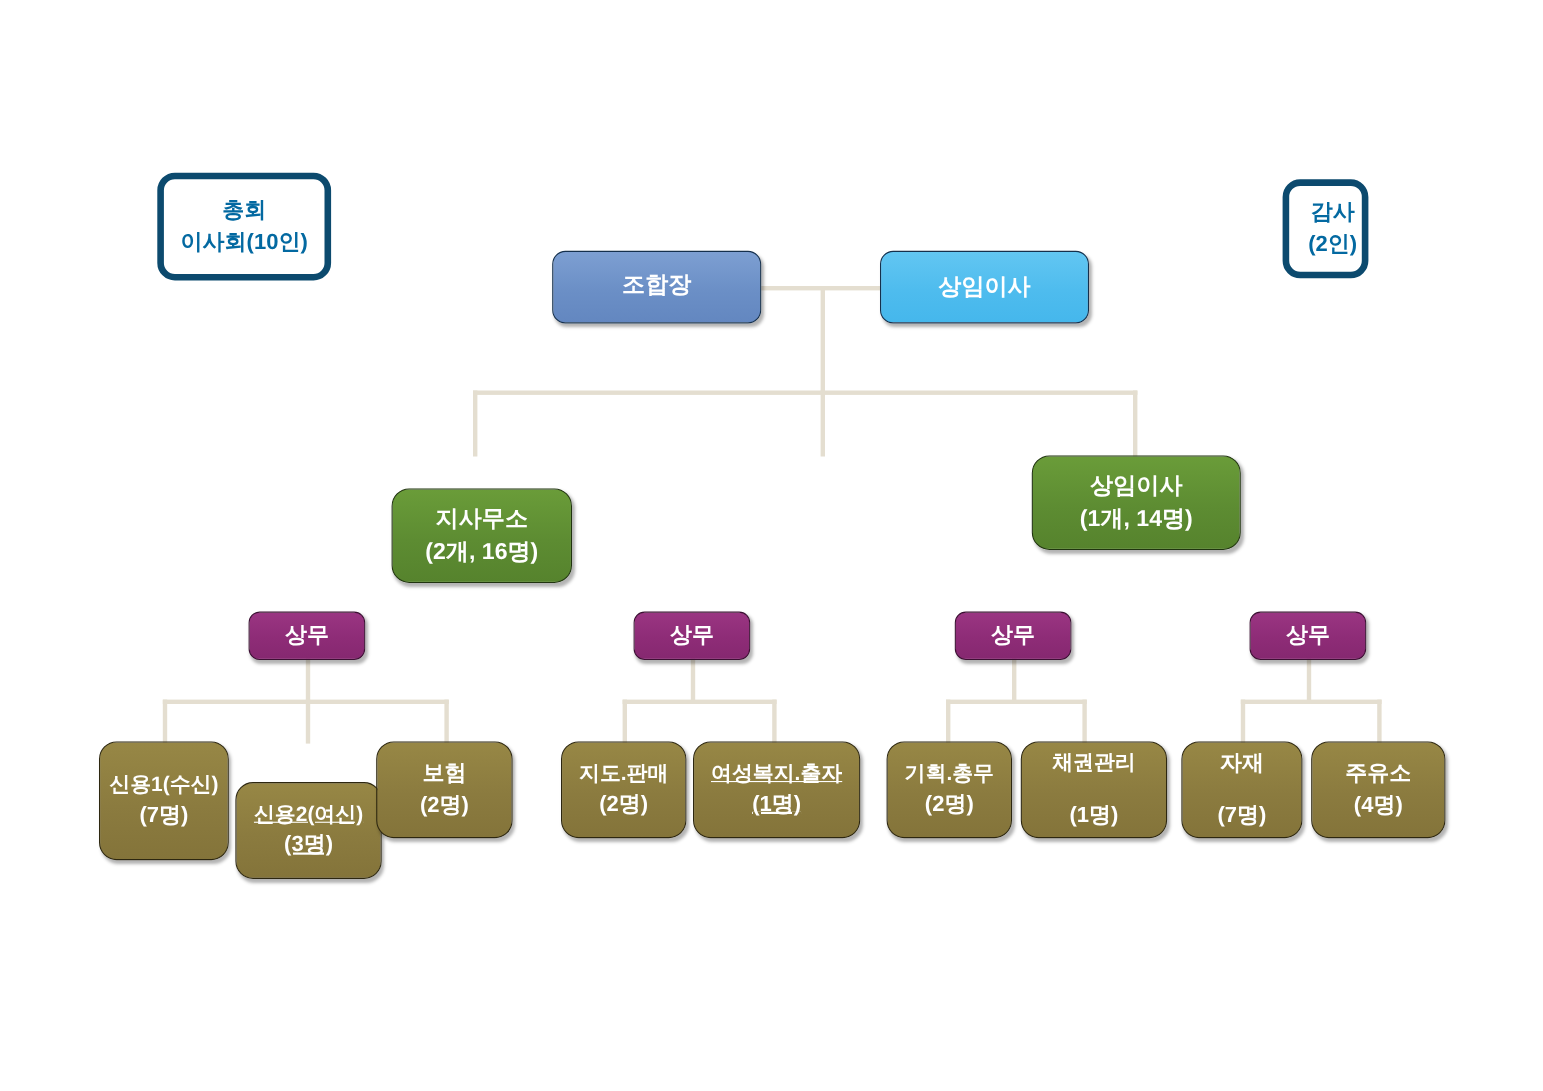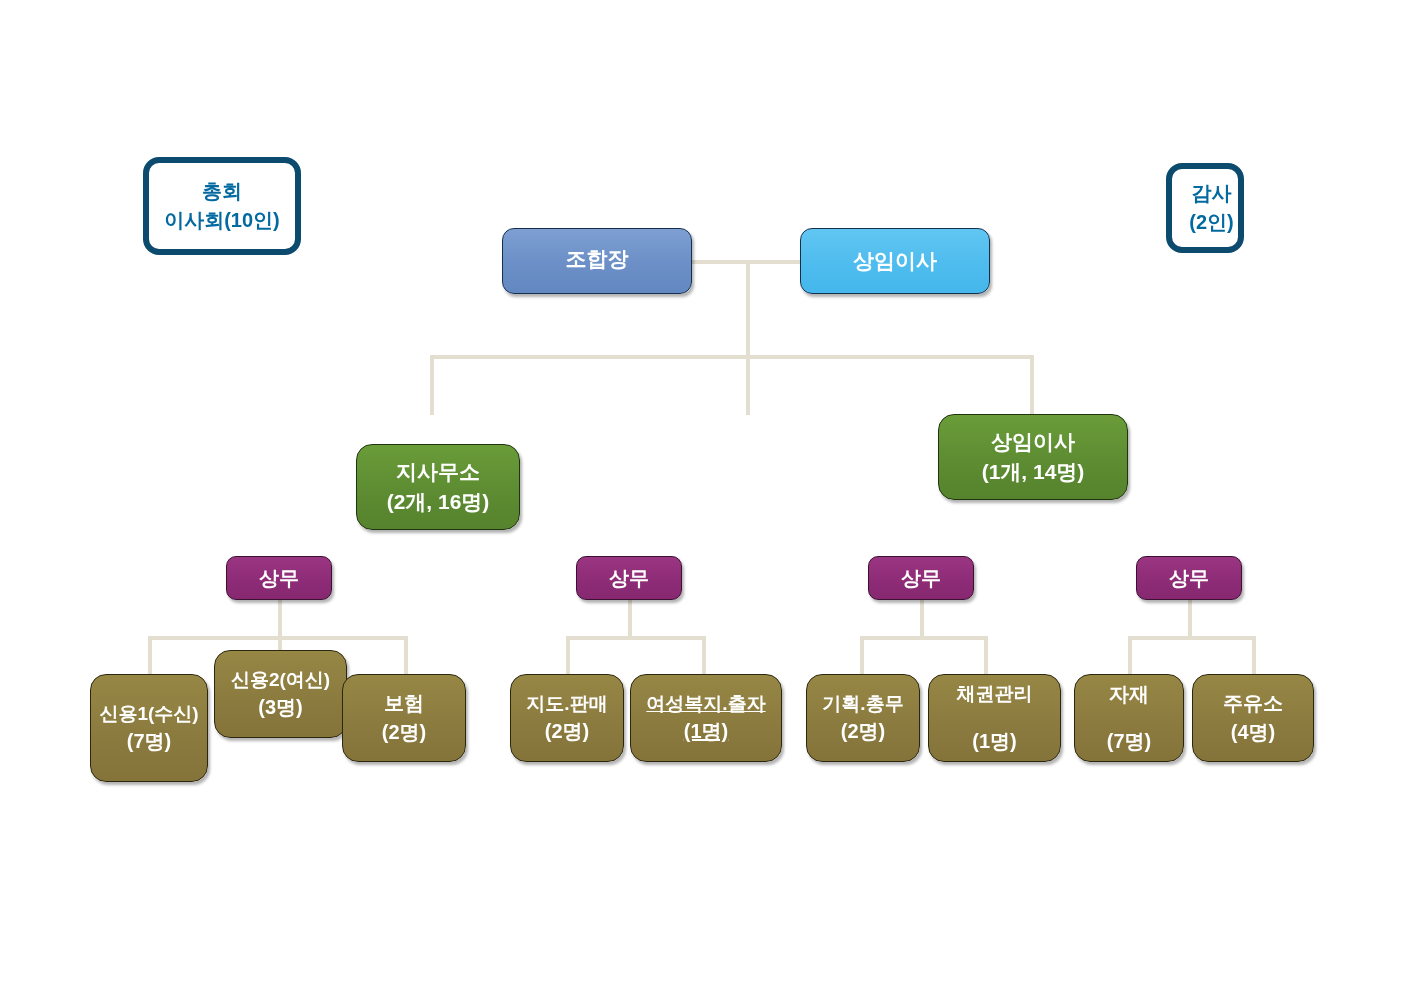--- a/index.html
+++ b/index.html
@@ -173,21 +173,21 @@
 
   <div class="node director" style="left:1136px; top:556px; width:106px; height:44px;">
     <span class="l1">상무</span>
   </div>
 
   <div class="node team narrow" style="left:90px; top:674px; width:118px; height:108px;">
     <span class="l1">신용1(수신)</span>
     <span class="l2">(7명)</span>
   </div>
 
-  <div class="node team narrow" style="left:214px; top:650px; width:133px; height:88px;">
+  <div class="node team narrow" style="left:214px; top:711px; width:133px; height:88px;text-decoration:underline;">
     <span class="l1">신용2(여신)</span>
     <span class="l2">(3명)</span>
   </div>
 
   <div class="node team" style="left:342px; top:674px; width:124px; height:88px;">
     <span class="l1">보험</span>
     <span class="l2">(2명)</span>
   </div>
 
   <div class="node team narrow" style="left:510px; top:674px; width:114px; height:88px;">

